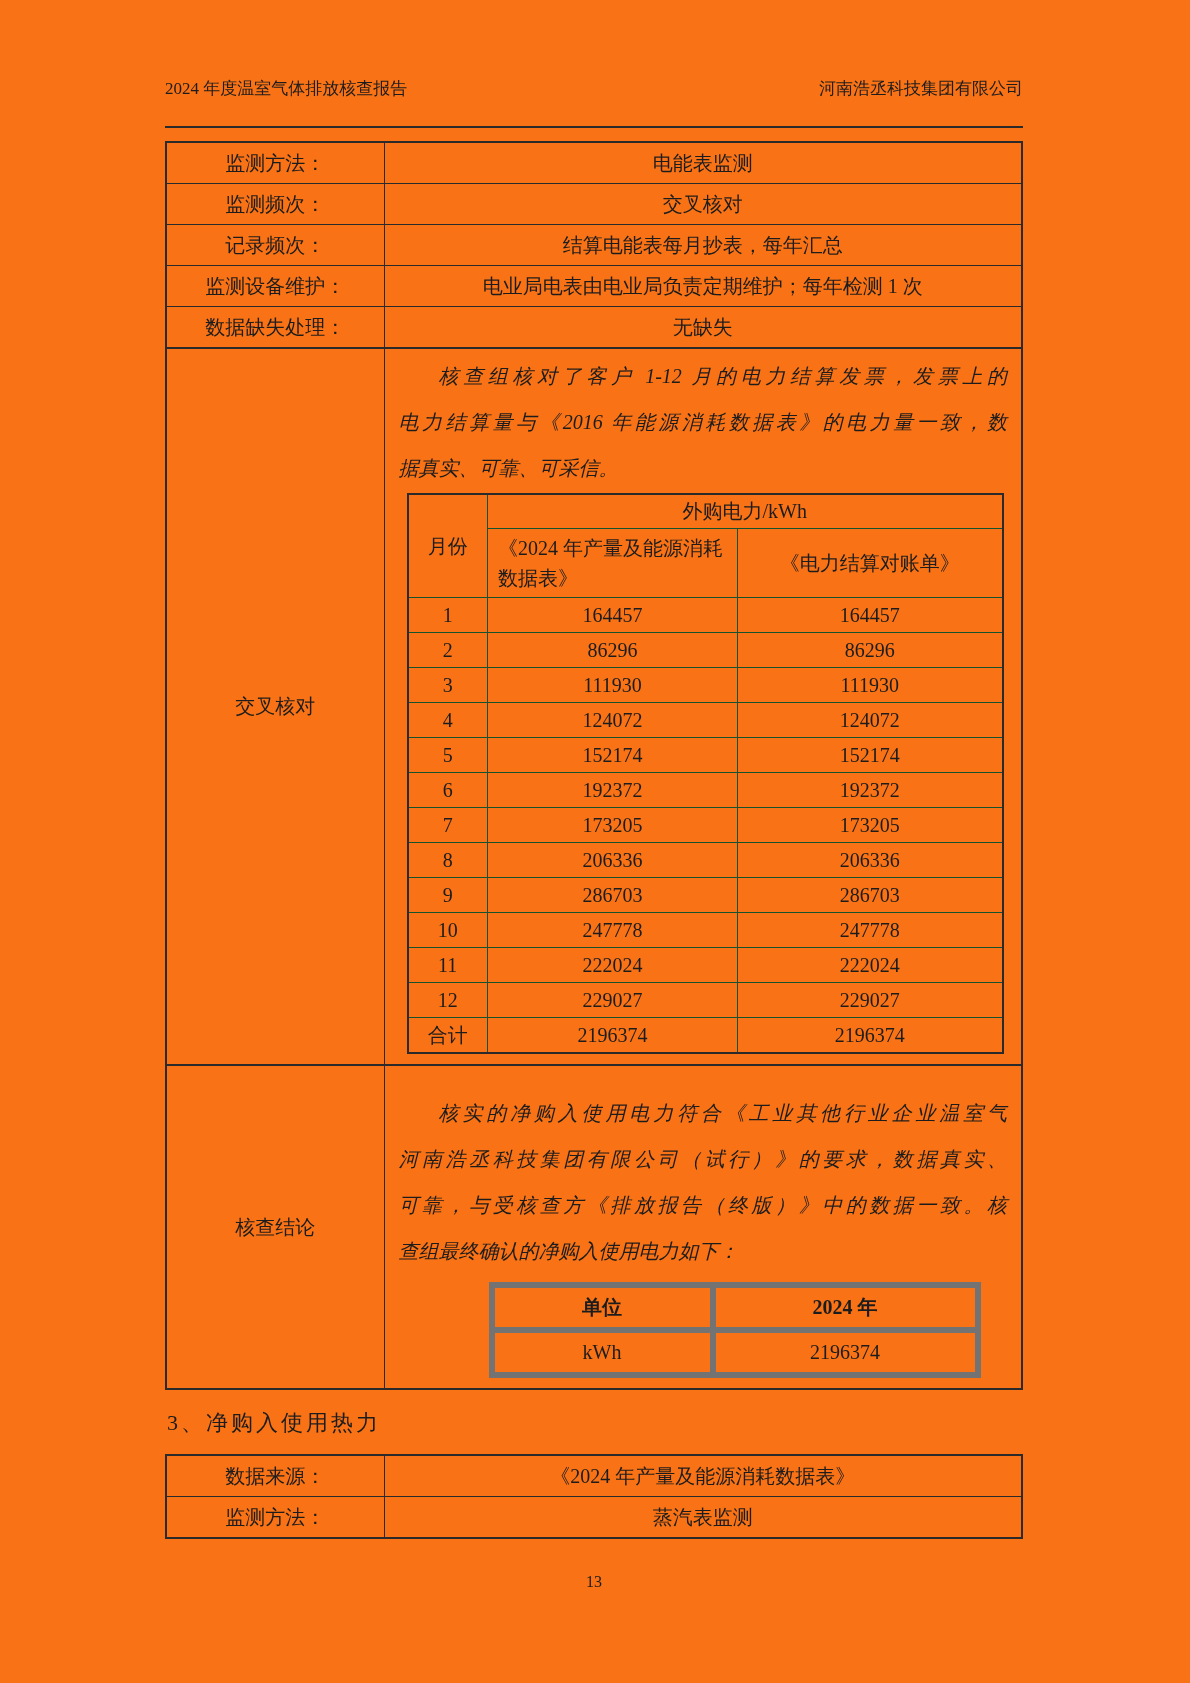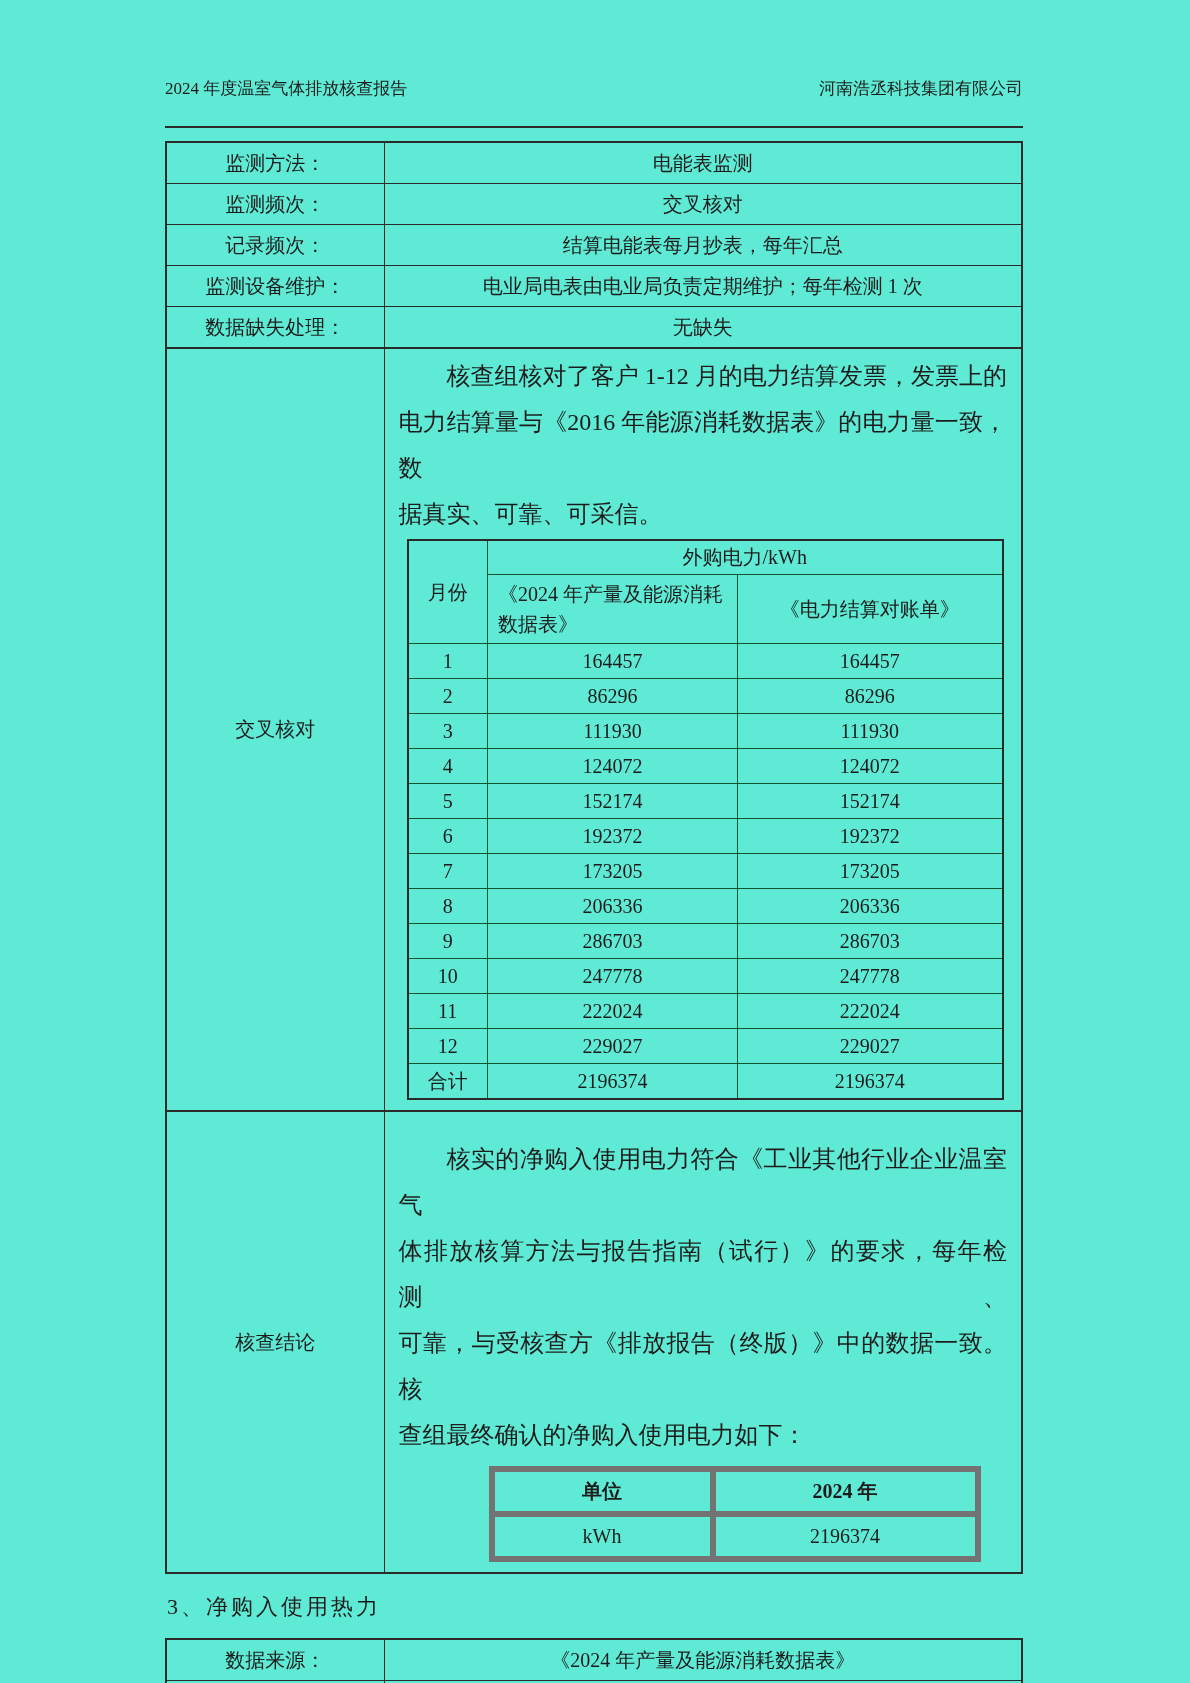--- a/index.html
+++ b/index.html
@@ -1,19 +1,19 @@
 <!DOCTYPE html>
 <html><head>
 <meta charset="utf-8">
 <style>
   html,body{margin:0;padding:0;background:#ffffff;}
   .page{
     position:relative;
     width:1190px;height:1683px;
-    background:#5eead4;
+    background:#f97316;
     color:#1c1c1c;
     font-family:"Liberation Serif","DejaVu Serif",serif;
     overflow:hidden;
     box-sizing:border-box;
   }
   .inner{padding:78px 167px 0 165px;}
   
   .doc-header{
     display:flex;justify-content:space-between;align-items:flex-end;
     font-size:17px;line-height:22px;
@@ -30,21 +30,21 @@
     border:1px solid #2a2a2a;
     font-size:20px;text-align:center;vertical-align:middle;
     padding:0;
   }
   .lblcol{width:218px;}
   .row-s td{height:40px;}
   tr.sep > td{border-top:2px solid #2a2a2a;}
   
   .bigcell{vertical-align:top !important;text-align:left !important;padding:0 14px 10px 14px !important;}
   .para{margin-top:4px;}
-  .pline{font-size:24px;line-height:46px;text-align:justify;text-align-last:justify;}
+  .pline{font-size:20px;line-height:46px;text-align:justify;text-align-last:justify;font-style:italic;}
   .pline.first{text-indent:2em;}
   .pline.end{text-align-last:left;}
   .concl-pad{margin-top:24px;}
   
   .cross-table{
     border-collapse:collapse;table-layout:fixed;
     border:2px solid #2a2a2a;
     margin:2px 0 0 8px;width:595px;
   }
   .cross-table td{
@@ -204,21 +204,21 @@
               </tbody>
             </table>
           </td>
         </tr>
 
         <tr class="sep">
           <td>核查结论</td>
           <td class="bigcell">
             <div class="para concl-pad">
               <div class="pline first">核实的净购入使用电力符合《工业其他行业企业温室气</div>
-              <div class="pline">体排放核算方法与报告指南（试行）》的要求，每年检测、</div>
+              <div class="pline">河南浩丞科技集团有限公司（试行）》的要求，数据真实、</div>
               <div class="pline">可靠，与受核查方《排放报告（终版）》中的数据一致。核</div>
               <div class="pline end">查组最终确认的净购入使用电力如下：</div>
             </div>
             <table class="unit-table">
               <colgroup>
                   <col class="ut-a">
                   <col class="ut-b">
                 </colgroup>
               <tbody>
                 <tr>

